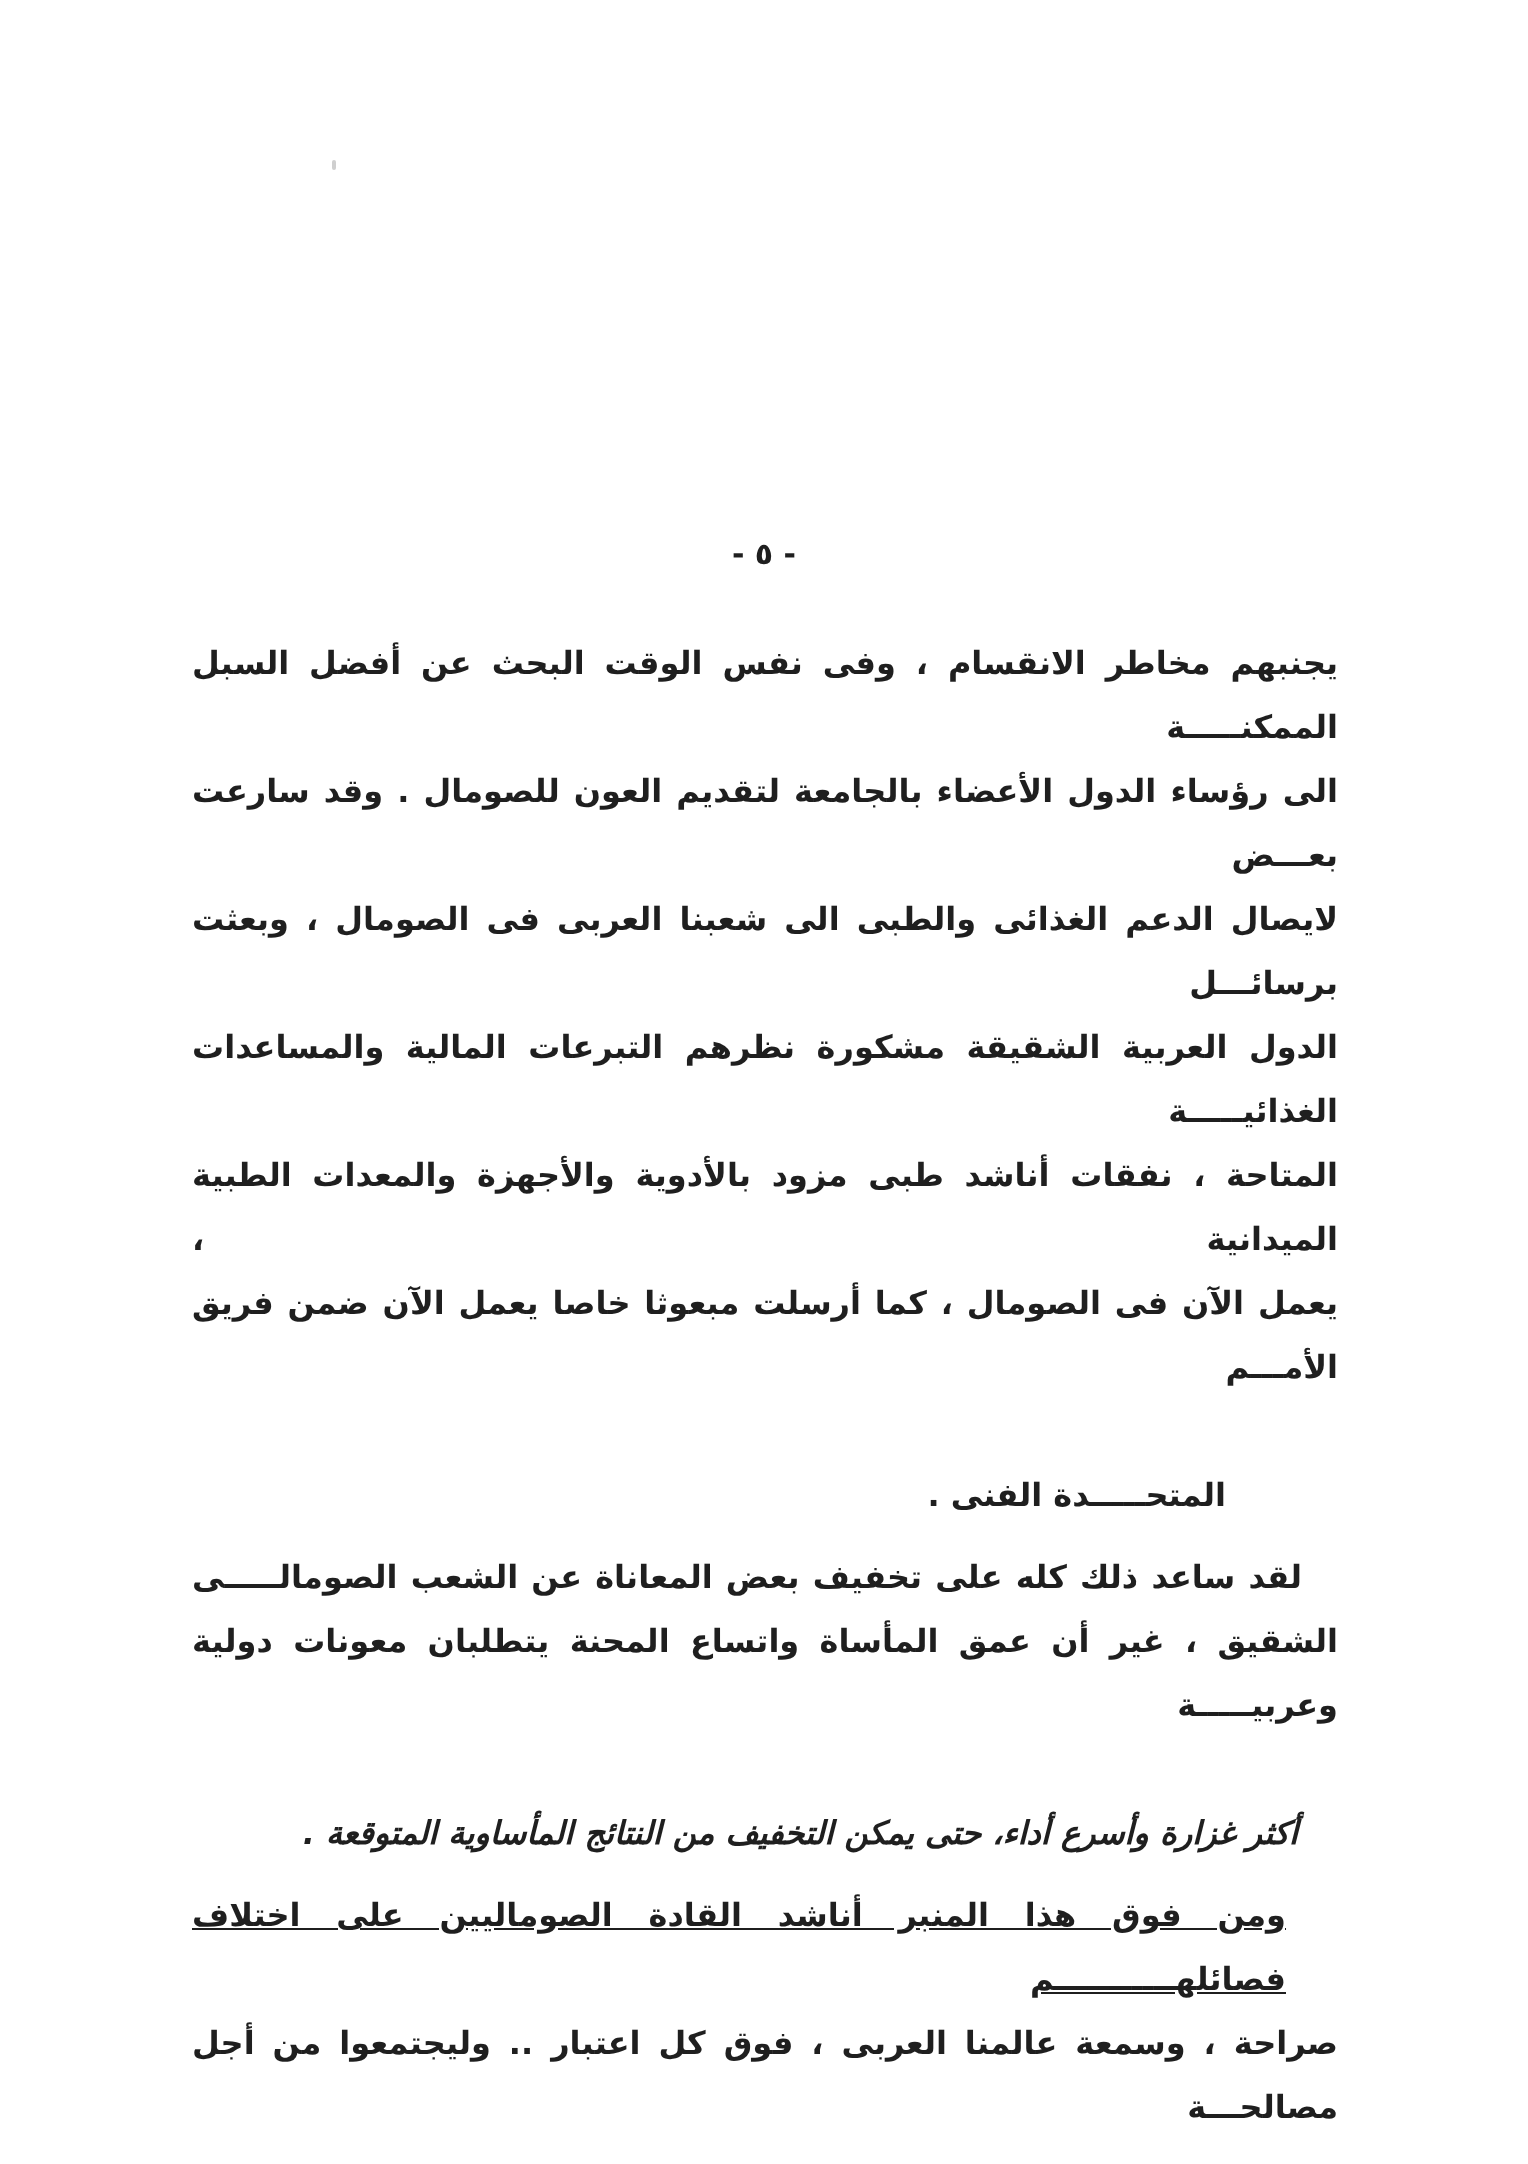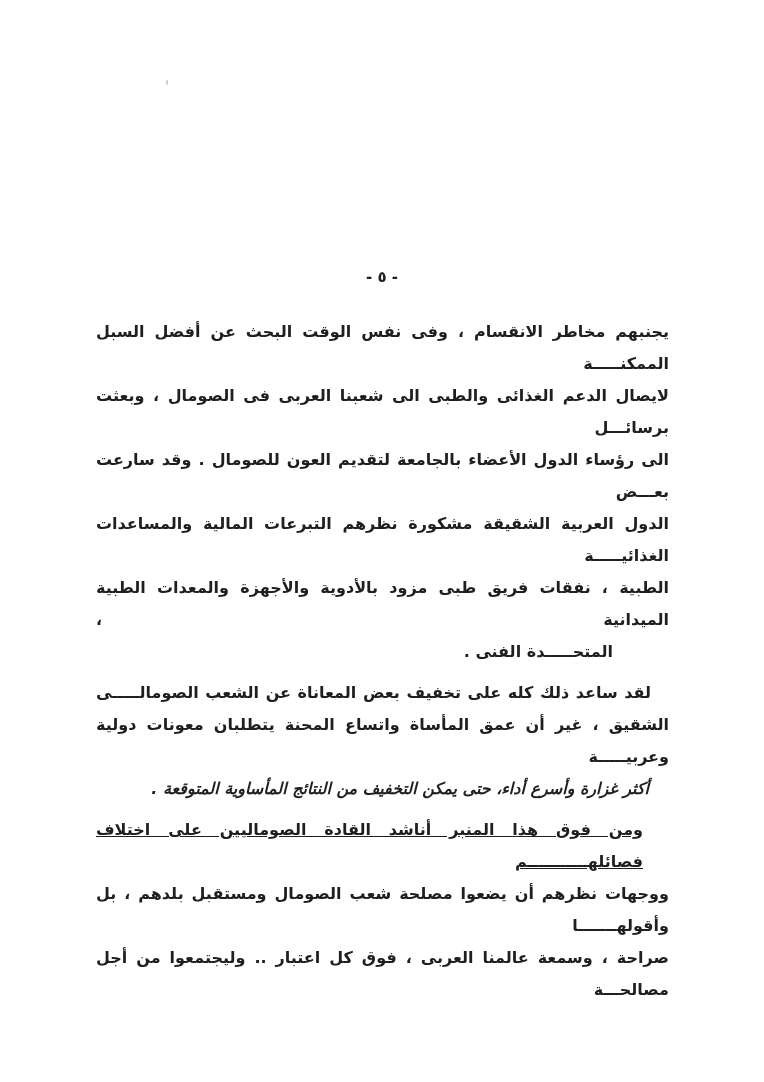--- a/index.html
+++ b/index.html
@@ -49,46 +49,47 @@
   .para {
     margin: 0 0 9px 0;
   }
   .line {
     text-align: justify;
     text-align-last: justify;
     white-space: normal;
   }
   .line.last {
     text-align-last: right;
+    margin-top: 32px;
   }
   
   .p1-l0 { padding-right: 18px; }
   .p2-l0 { padding-right: 26px; text-decoration: underline; }
   .p0-l7 { padding-right: 56px; }
   .p1-l2 { padding-right: 20px; font-style: italic; }
 </style>
 </head>
 <body>
 
 <div class="page">
   <div class="scan-artifact"></div>
   <div class="page-number">- ٥ -</div>
   <div class="text-block">
       <div class="para">
         <div class="line p0-l0">يجنبهم مخاطر الانقسام ، وفى نفس الوقت البحث عن أفضل السبل الممكنـــــة</div>
+        <div class="line p0-l2">الى رؤساء الدول الأعضاء بالجامعة لتقديم العون للصومال . وقد سارعت بعـــض</div>
         <div class="line p0-l1">لايصال الدعم الغذائى والطبى الى شعبنا العربى فى الصومال ، وبعثت برسائـــل</div>
-        <div class="line p0-l2">الى رؤساء الدول الأعضاء بالجامعة لتقديم العون للصومال . وقد سارعت بعـــض</div>
         <div class="line p0-l3">الدول العربية الشقيقة مشكورة نظرهم التبرعات المالية والمساعدات الغذائيـــــة</div>
-        <div class="line p0-l5">الطبية ، نفقات فريق طبى مزود بالأدوية والأجهزة والمعدات الطبية الميدانية ،</div>
+        <div class="line p0-l5">المتاحة ، نفقات أناشد طبى مزود بالأدوية والأجهزة والمعدات الطبية الميدانية ،</div>
+        <div class="line p0-l6">يعمل الآن فى الصومال ، كما أرسلت مبعوثا خاصا يعمل الآن ضمن فريق الأمـــم</div>
         <div class="line p0-l7 last">المتحـــــدة الفنى .</div>
       </div>
       <div class="para">
         <div class="line p1-l0">لقد ساعد ذلك كله على تخفيف بعض المعاناة عن الشعب الصومالـــــى</div>
         <div class="line p1-l1">الشقيق ، غير أن عمق المأساة واتساع المحنة يتطلبان معونات دولية وعربيـــــة</div>
         <div class="line p1-l2 last">أكثر غزارة وأسرع أداء، حتى يمكن التخفيف من النتائج المأساوية المتوقعة .</div>
       </div>
       <div class="para">
         <div class="line p2-l0">ومن فوق هذا المنبر أناشد القادة الصوماليين على اختلاف فصائلهـــــــــــم</div>
-        <div class="line p2-l1">ووجهات نظرهم أن يضعوا مصلحة شعب الصومال ومستقبل بلدهم ، بل وأقولهـــــــا</div>
         <div class="line p2-l2">صراحة ، وسمعة عالمنا العربى ، فوق كل اعتبار .. وليجتمعوا من أجل مصالحـــة</div>
       </div>
     </div>
 </div>
 
 </body></html>

